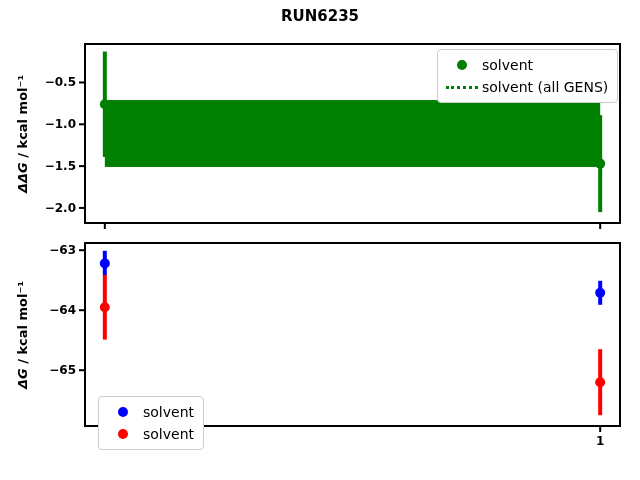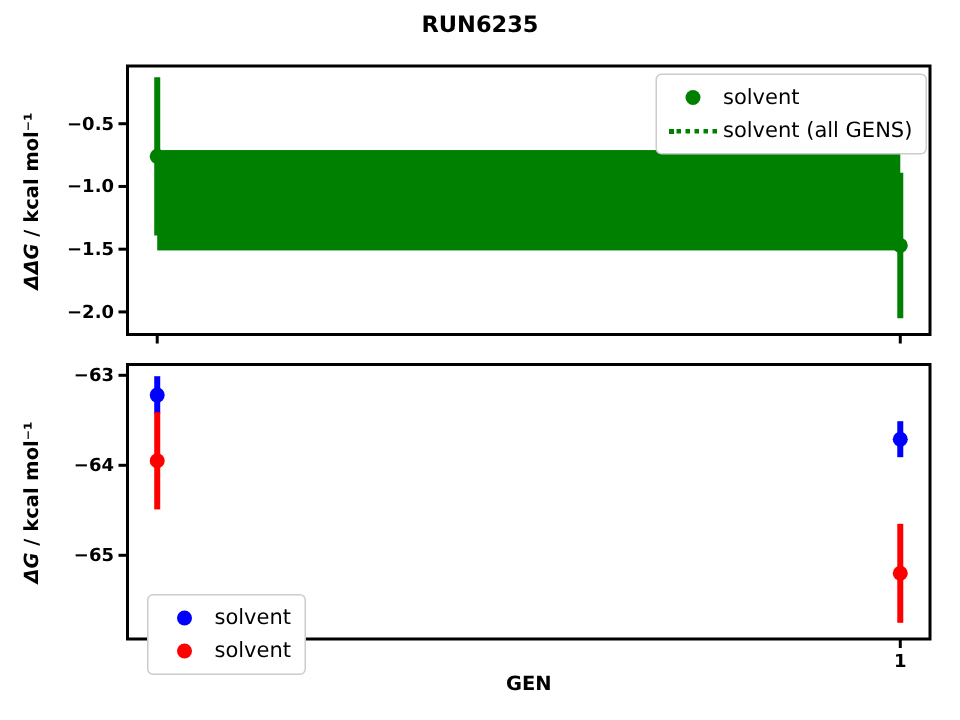--- a/index.html
+++ b/index.html
@@ -83,21 +83,20 @@
         <text x="600.1851851851851" y="436" text-anchor="middle" dominant-baseline="hanging" font-size="12px" font-weight="bold" fill="#000000">1</text>
       </g>
     </svg>
 
   <div class="fig-title">RUN6235</div>
 
   <div class="ylabel ylabel-top"><span class="math">ΔΔG</span><span> / kcal mol⁻¹</span></div>
 
   <div class="ylabel ylabel-bottom"><span class="math">ΔG</span><span> / kcal mol⁻¹</span></div>
 
-  <div class="xlabel">GEN</div>
 
   <div class="legend legend-top">
     <div class="legend-row">
       <span class="lg-marker">
           <span class="lg-dot" style="background-color: rgb(0, 128, 0);"></span>
         </span>
       <span class="lg-label">solvent</span>
     </div>
     <div class="legend-row">
       <span class="lg-marker">

